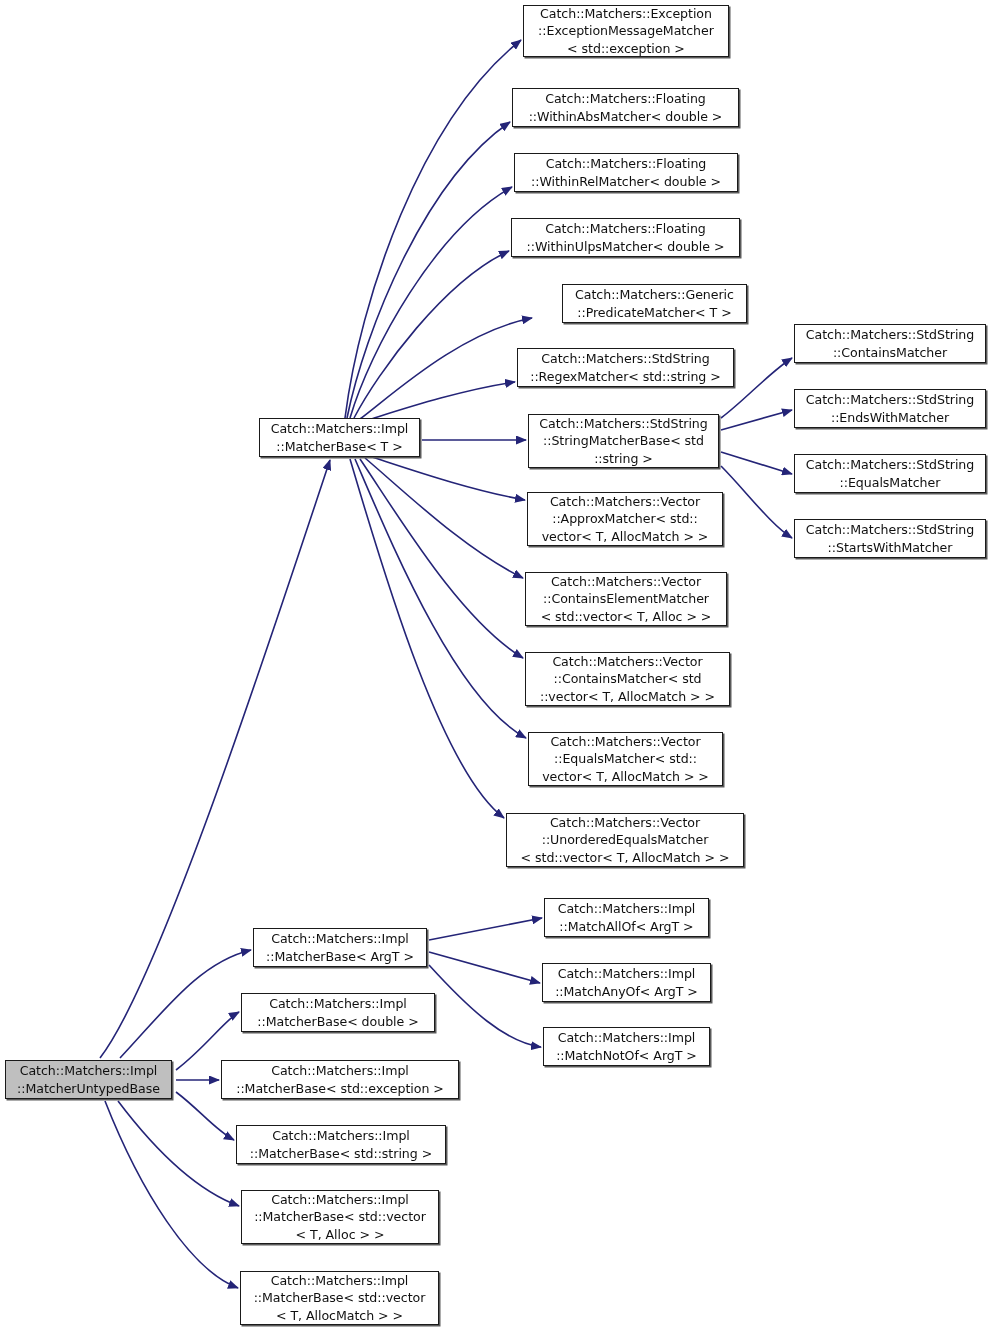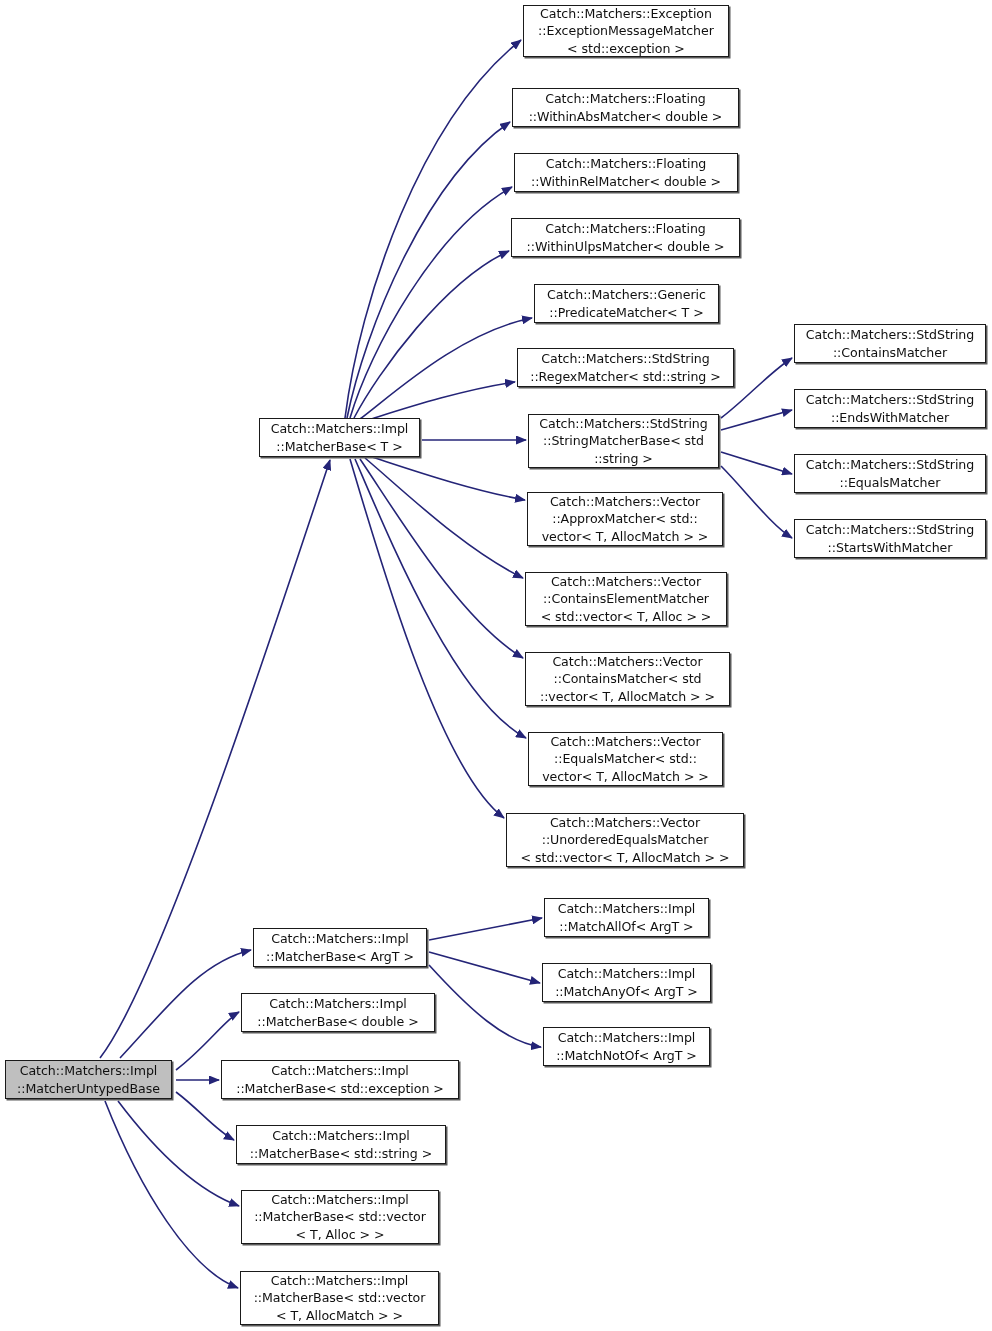--- a/index.html
+++ b/index.html
@@ -90,21 +90,21 @@
   <div id="node-layer">
       <div class="node" style="left: 523px; top: 5px; width: 206px; height: 52px;"><span class="txt">Catch::Matchers::Exception
 ::ExceptionMessageMatcher
 &lt; std::exception &gt;</span></div>
       <div class="node" style="left: 512px; top: 88px; width: 227px; height: 39px;"><span class="txt">Catch::Matchers::Floating
 ::WithinAbsMatcher&lt; double &gt;</span></div>
       <div class="node" style="left: 514px; top: 153px; width: 224px; height: 39px;"><span class="txt">Catch::Matchers::Floating
 ::WithinRelMatcher&lt; double &gt;</span></div>
       <div class="node" style="left: 511px; top: 218px; width: 229px; height: 39px;"><span class="txt">Catch::Matchers::Floating
 ::WithinUlpsMatcher&lt; double &gt;</span></div>
-      <div class="node" style="left: 534px; top: 284px; width: 185px; height: 39px;"><span class="txt">Catch::Matchers::Generic
+      <div class="node" style="left: 562px; top: 284px; width: 185px; height: 39px;"><span class="txt">Catch::Matchers::Generic
 ::PredicateMatcher&lt; T &gt;</span></div>
       <div class="node" style="left: 517px; top: 348px; width: 217px; height: 39px;"><span class="txt">Catch::Matchers::StdString
 ::RegexMatcher&lt; std::string &gt;</span></div>
       <div class="node" style="left: 528px; top: 414px; width: 191px; height: 54px;"><span class="txt">Catch::Matchers::StdString
 ::StringMatcherBase&lt; std
 ::string &gt;</span></div>
       <div class="node" style="left: 527px; top: 492px; width: 196px; height: 54px;"><span class="txt">Catch::Matchers::Vector
 ::ApproxMatcher&lt; std::
 vector&lt; T, AllocMatch &gt; &gt;</span></div>
       <div class="node" style="left: 525px; top: 572px; width: 202px; height: 54px;"><span class="txt">Catch::Matchers::Vector

